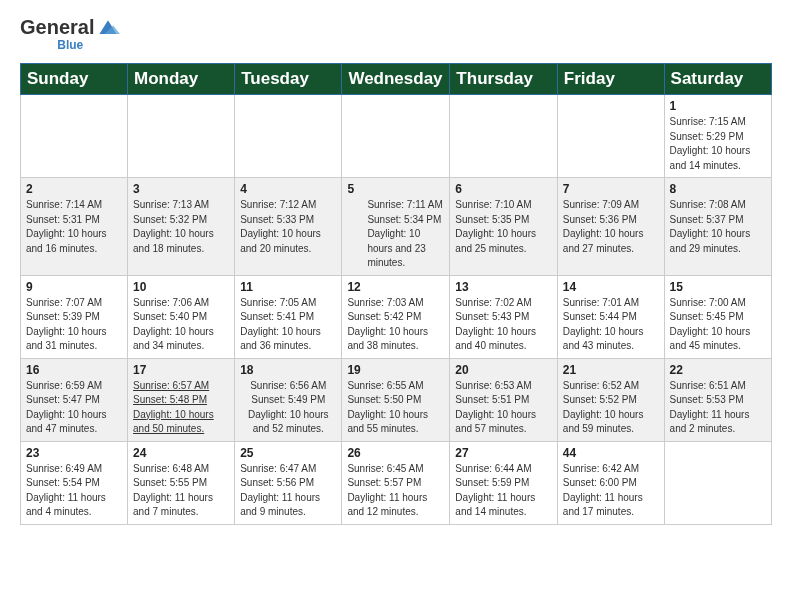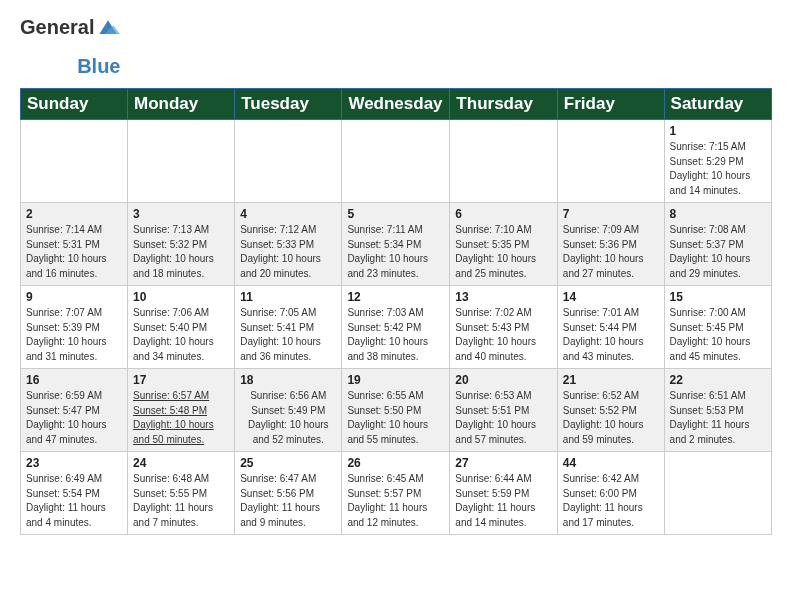--- a/index.html
+++ b/index.html
@@ -17,22 +17,21 @@
     }
     .header {
       display: flex;
       justify-content: space-between;
       align-items: flex-start;
       margin-bottom: 10px;
     }
     .logo {
       display: flex;
       flex-direction: column;
-      align-items: flex-end;
-      gap: 20px;
+      align-items: center;
     }
     .logo-text {
       display: flex;
       align-items: center;
       font-size: 20px;
       font-weight: bold;
       color: #333;
     }
     .logo-general { color: #333; }
     .logo-blue { color: #3a7fc1; }
@@ -111,21 +110,21 @@
   <div class="header">
     <div class="logo">
       <div class="logo-text">
         <span class="logo-general">General</span>
         <svg class="logo-icon" viewBox="0 0 28 22" xmlns="http://www.w3.org/2000/svg">
           <polygon points="4,18 14,2 24,18" fill="#3a7fc1"></polygon>
           <polygon points="10,18 20,8 28,18" fill="#5a9fd4" opacity="0.7"></polygon>
         </svg>
       </div>
       <div style="margin-top:-4px;">
-        <span class="logo-blue" style="font-size:20px;font-weight:bold;color:#3a7fc1;">Blue</span>
+        <span class="logo-blue" style="font-size:12px;font-weight:bold;color:#3a7fc1;">Blue</span>
       </div>
     </div>
     <div class="title-block">
     </div>
   </div>
 
   <table class="calendar">
     <thead>
       <tr>
       <th>Sunday</th>
@@ -166,21 +165,21 @@
 Daylight: 10 hours and 18 minutes.</div>
           </td>
           <td>
             <span class="day-num">4</span>
             <div class="day-info" style="white-space: pre-line;">Sunrise: 7:12 AM
 Sunset: 5:33 PM
 Daylight: 10 hours and 20 minutes.</div>
           </td>
           <td>
             <span class="day-num">5</span>
-            <div class="day-info" style="white-space: pre-line;">Sunrise: 7:11 AM
+            <div class="day-info" style="white-space: pre-line; margin-left: 20px;">Sunrise: 7:11 AM
 Sunset: 5:34 PM
 Daylight: 10 hours and 23 minutes.</div>
           </td>
           <td>
             <span class="day-num">6</span>
             <div class="day-info" style="white-space: pre-line;">Sunrise: 7:10 AM
 Sunset: 5:35 PM
 Daylight: 10 hours and 25 minutes.</div>
           </td>
           <td>

